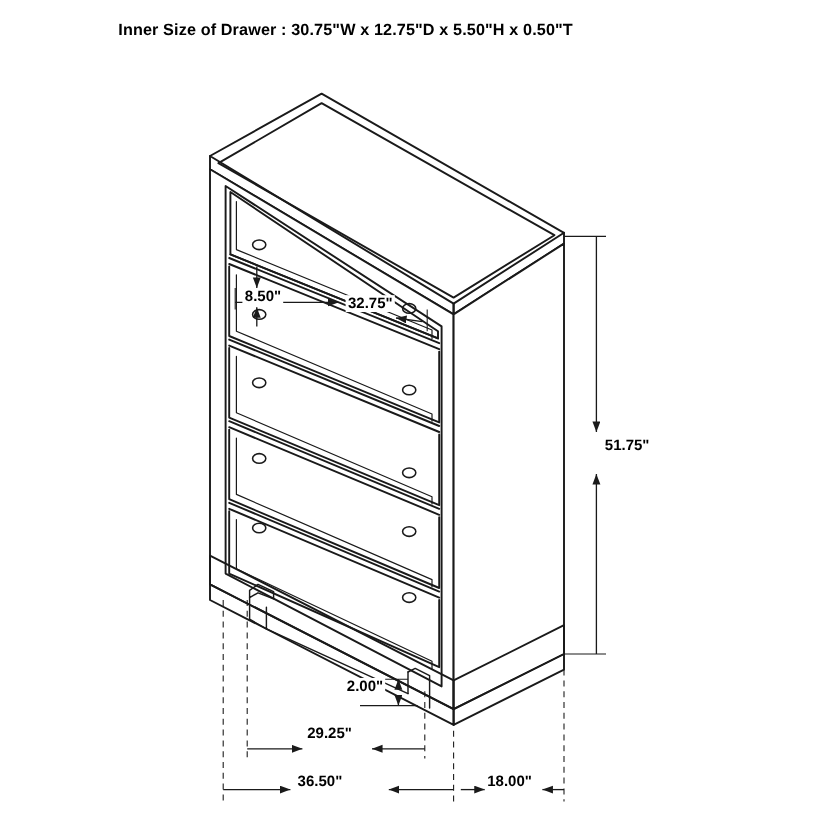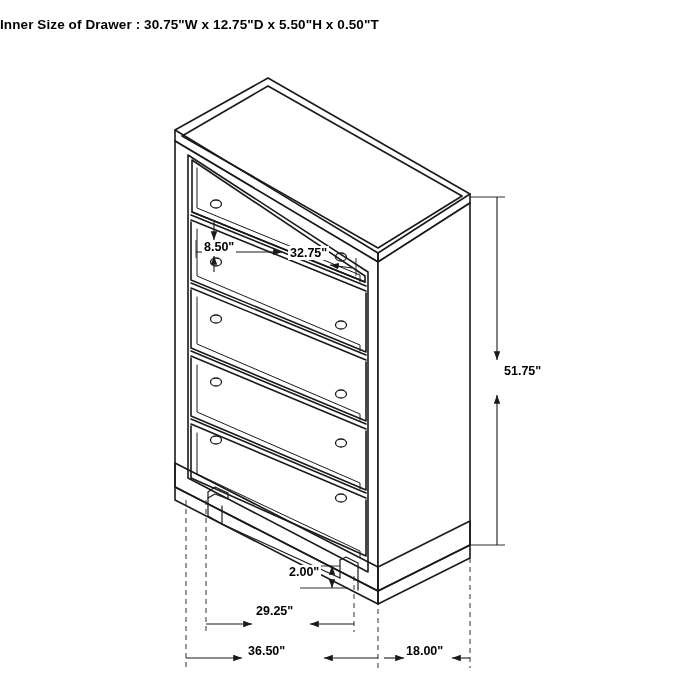--- a/index.html
+++ b/index.html
@@ -18,21 +18,21 @@
   #stage {
     position: relative;
     width: 700px;
     height: 700px;
   }
   .title {
     position: absolute;
     top: 17px;
     left: 0;
     width: 576px;
-    text-align: left;
+    text-align: center;
     font-size: 13.5px;
     font-weight: bold;
     letter-spacing: 0.1px;
     color: #000;
   }
   svg.dimdraw {
     position: absolute;
     top: 0;
     left: 0;
     width: 700px;

